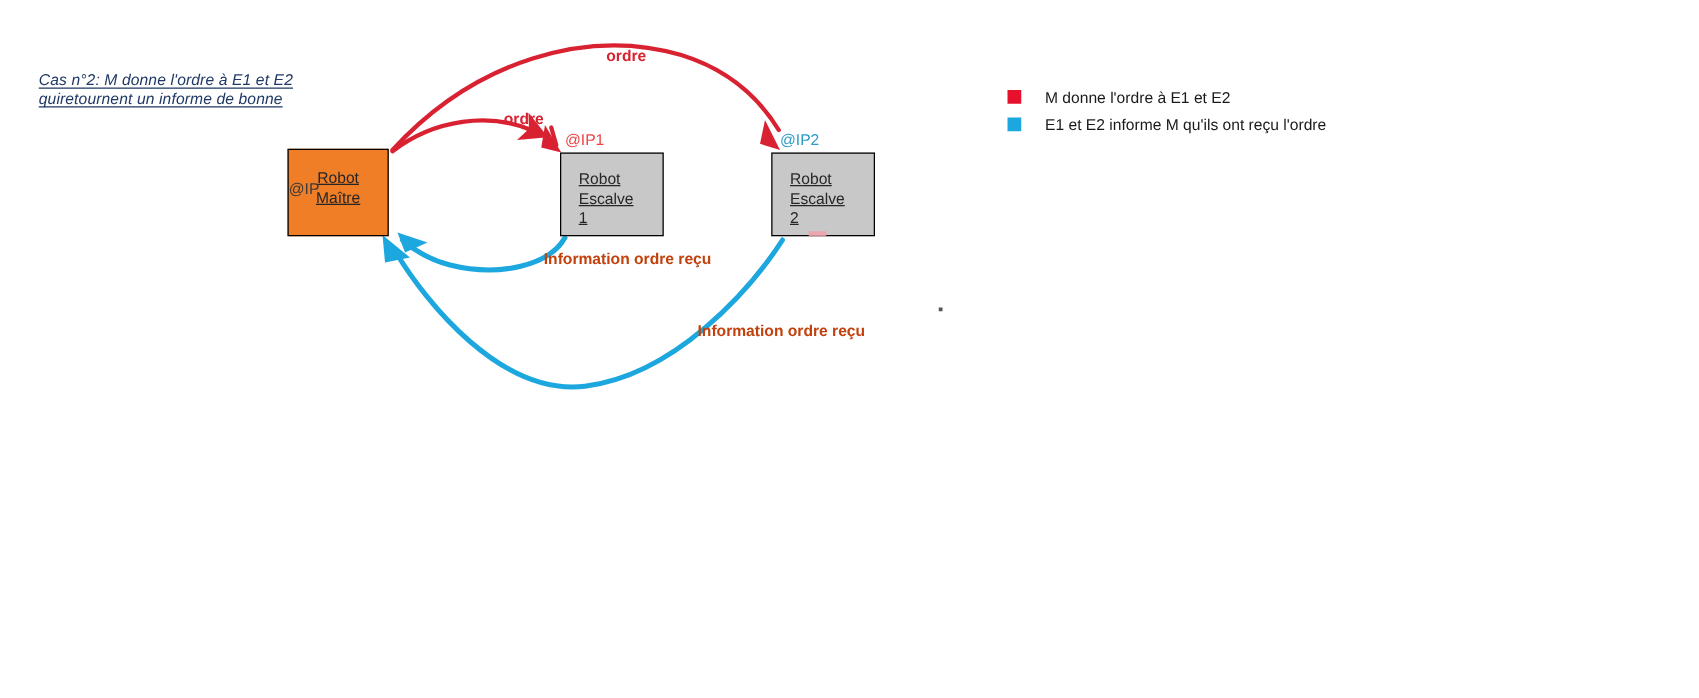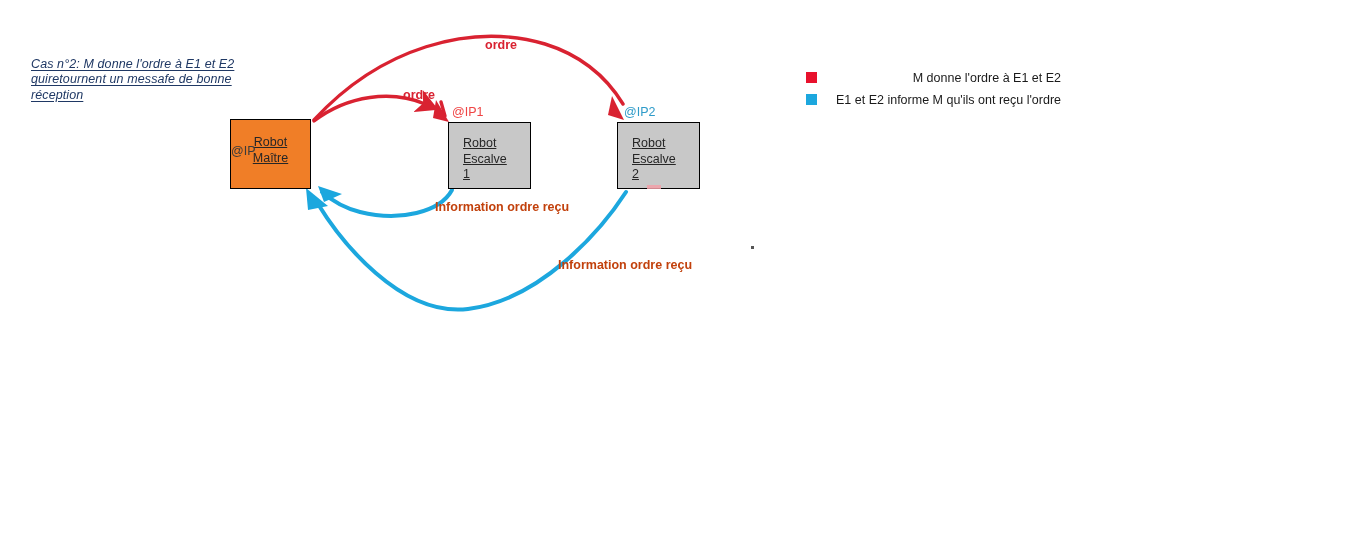--- a/index.html
+++ b/index.html
@@ -143,21 +143,20 @@
   #legend {
     position: absolute;
     left: 806px;
     top: 67px;
   }
   .legend-row {
     display: flex;
     align-items: center;
     height: 21px;
     margin-bottom: 1px;
-    justify-content: space-between;
   }
   .legend-swatch {
     width: 11px;
     height: 11px;
     flex: 0 0 11px;
     margin-right: 19px;
   }
   .legend-text {
     font-size: 12.5px;
     color: #1A1A1A;
@@ -188,22 +187,21 @@
 
     <path d="M 452,190 C 440,212 400,222 360,212 C 344,208 330,199 322,192" fill="none" stroke="#1CA7DE" stroke-width="4" stroke-linecap="round"></path>
     <path d="M 318,186 L 342,194 L 324,202 Z" fill="#1CA7DE"></path>
 
     <path d="M 626,192 C 600,232 540,300 468,309 C 400,317 340,240 318,204" fill="none" stroke="#1CA7DE" stroke-width="4" stroke-linecap="round"></path>
     <path d="M 306,188 L 328,206 L 308,210 Z" fill="#1CA7DE"></path>
   </svg>
 
   <div id="title-block">
     <span class="tline">Cas n°2: M donne l'ordre à E1 et E2</span>
-    <span class="tline">quiretournent un messafe de bonne</span>
-    <span class="tline">réception</span>
+    <span class="tline">quiretournent un informe de bonne</span>
   </div>
 
   <div class="node" id="node-master" style="background: rgb(240, 126, 39);">
     <span class="node-label">Robot
 Maître</span>
   </div>
   <div class="ip-label" id="ip-master" style="color: rgb(59, 59, 59);">@IP</div>
 
   <div class="node" id="node-slave1" style="background: rgb(200, 200, 200);">
     <span class="node-label">Robot

